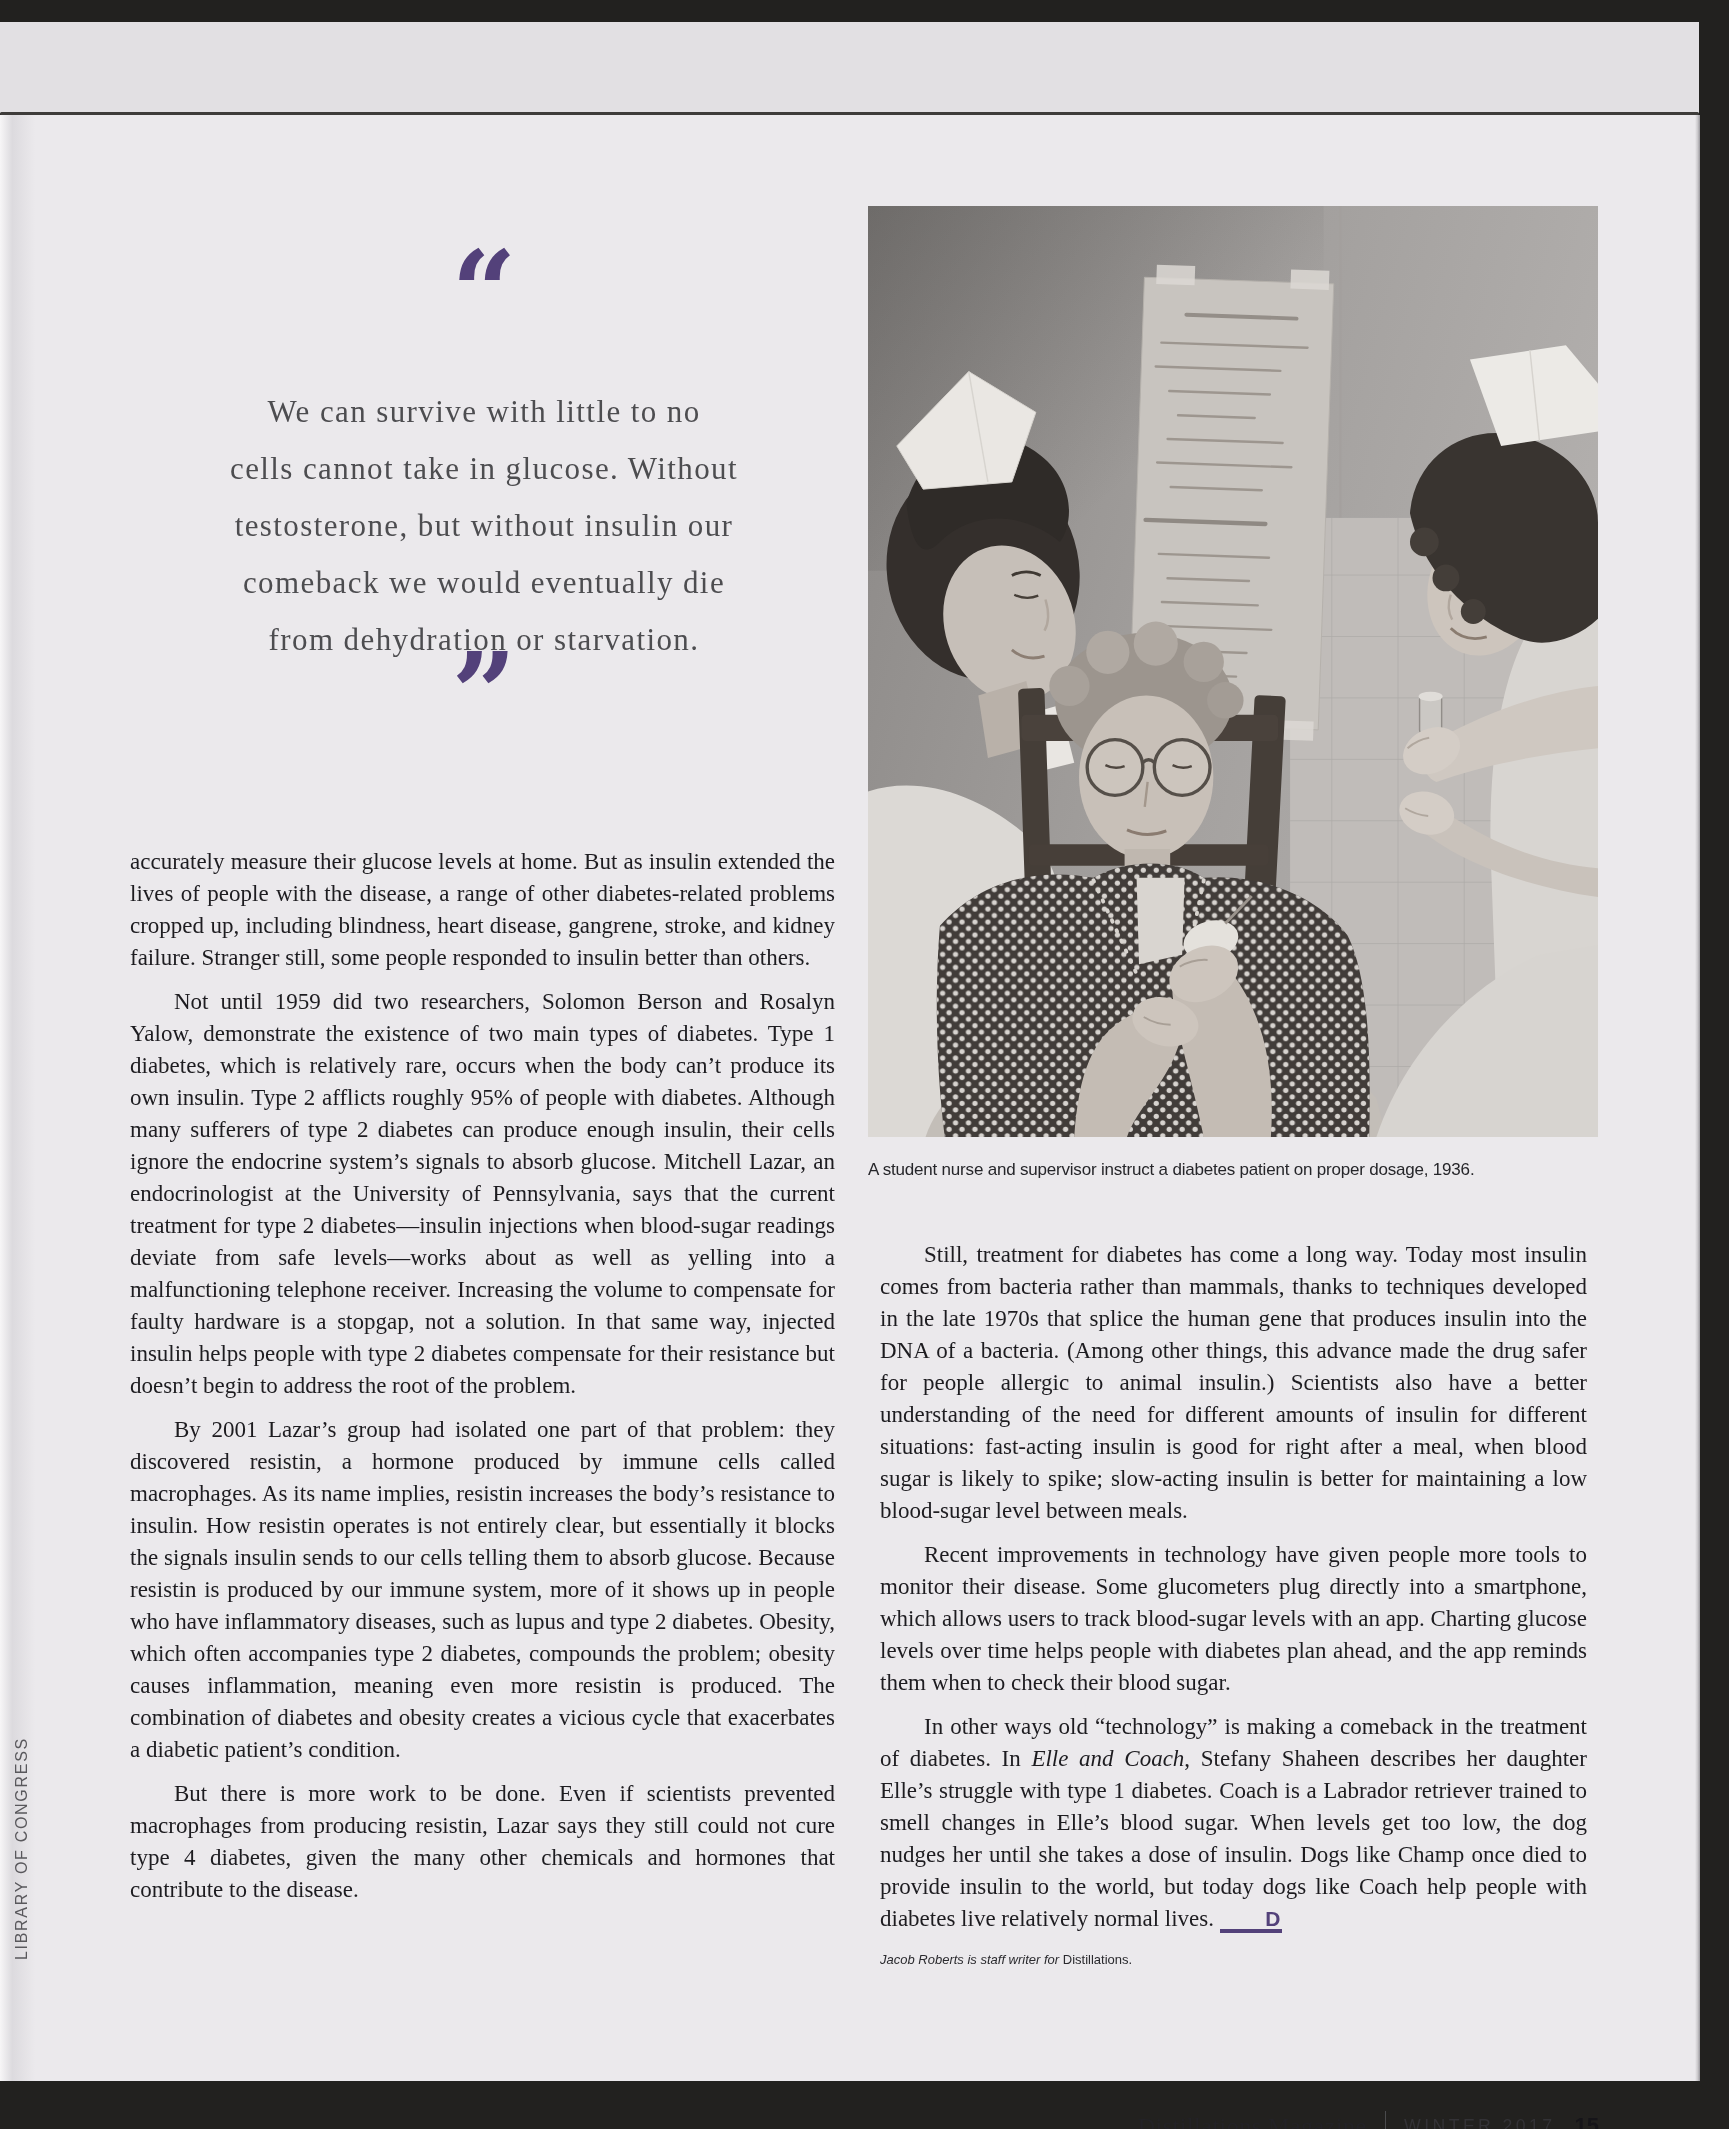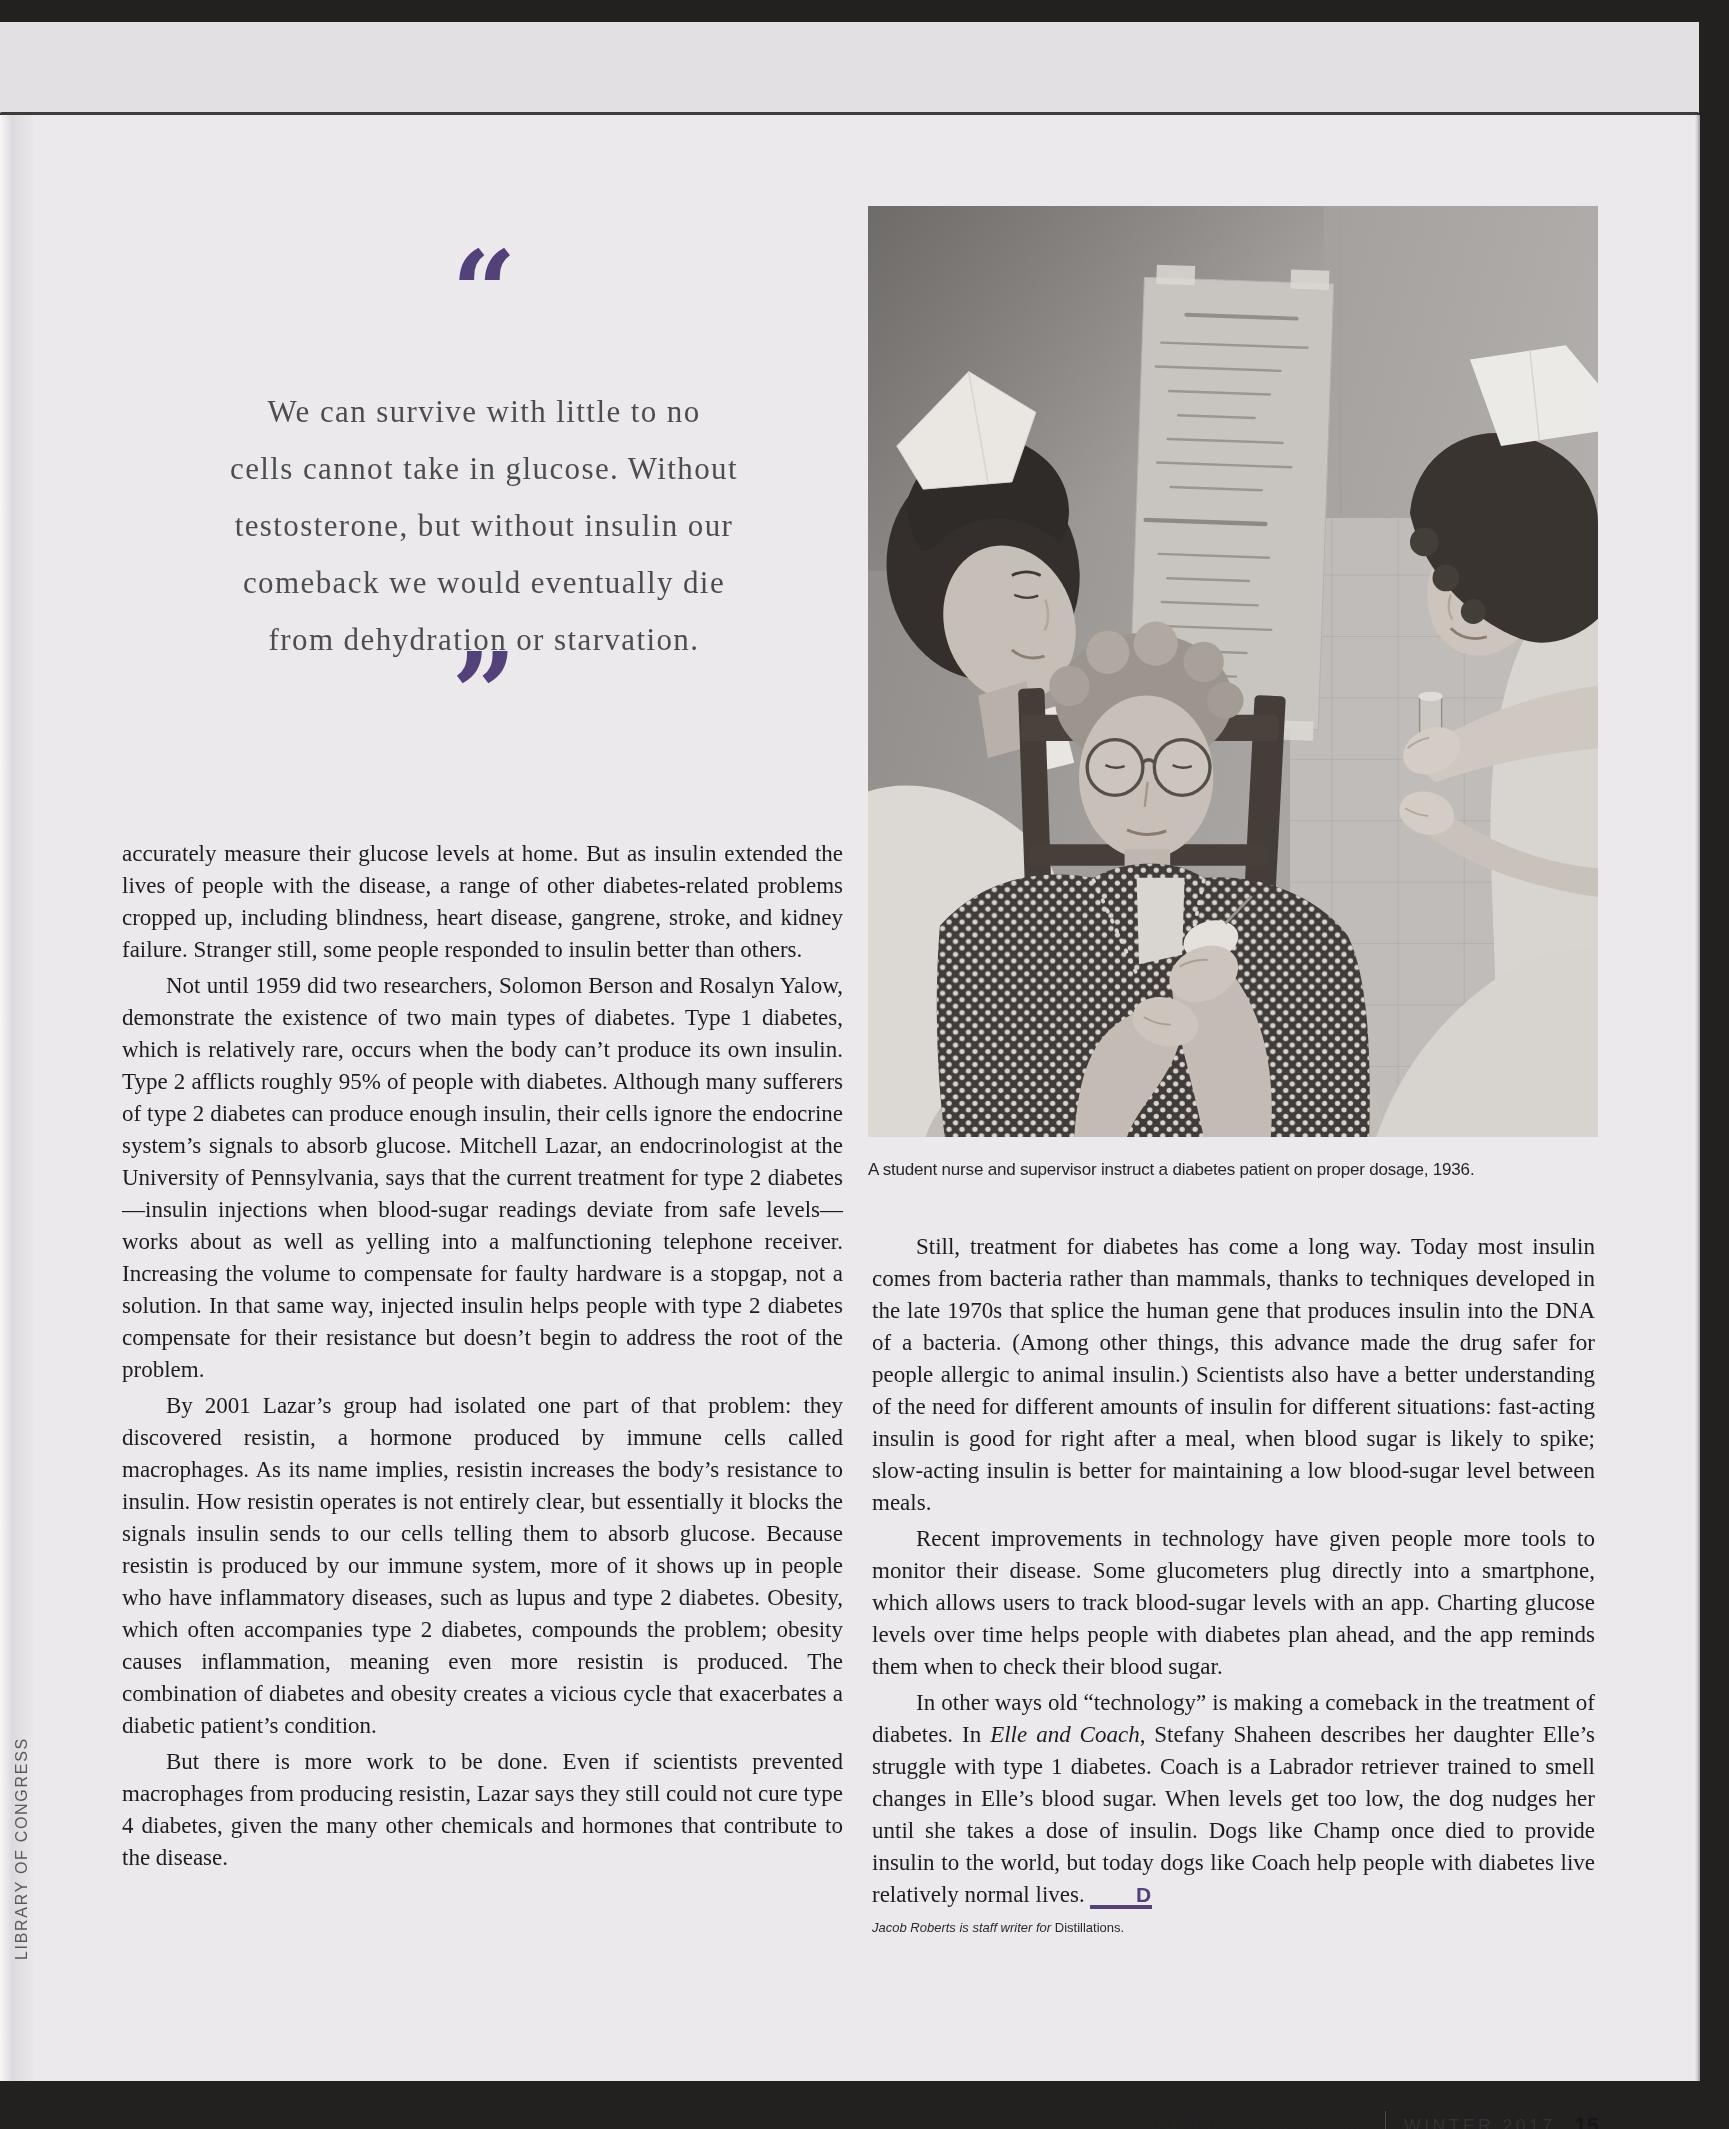--- a/index.html
+++ b/index.html
@@ -22,21 +22,21 @@
     font-family:"DejaVu Serif", serif; font-weight:bold; color:#53417a; }
   .quote-open  { top:120px; font-size:113px; line-height:113px; }
   .quote-close { top:522px; font-size:113px; line-height:113px; }
   .quote-text { position:absolute; left:67px; top:268px; width:834px; text-align:center;
     font-family:Liberation Serif, serif; font-size:31px; line-height:57px;
     letter-spacing:1.4px; color:#4d4d50; }
 
   
   .body-text { font-family:"Liberation Serif", serif; font-size:23px; line-height:32px;
     color:#1d1c20; text-align:justify; }
-  .body-text p { margin:4px; }
+  .body-text p { margin:12px; }
   .body-text p.indent { text-indent:44px; }
   .col-left  { position:absolute; left:118px;  top:719px; width:729px; }
   .col-right { position:absolute; left:868px; top:1112px; width:731px; }
 
   
   .photo { position:absolute; left:868px; top:91px; width:730px; height:931px; background:#a7a4a2; overflow:hidden; }
   .photo svg { display:block; width:100%; height:100%; }
   .caption { position:absolute; left:868px; top:1044px; width:731px;
     font-family:"Liberation Sans", sans-serif; font-size:17px; line-height:22px;
     letter-spacing:-0.2px; color:#26262a; }

